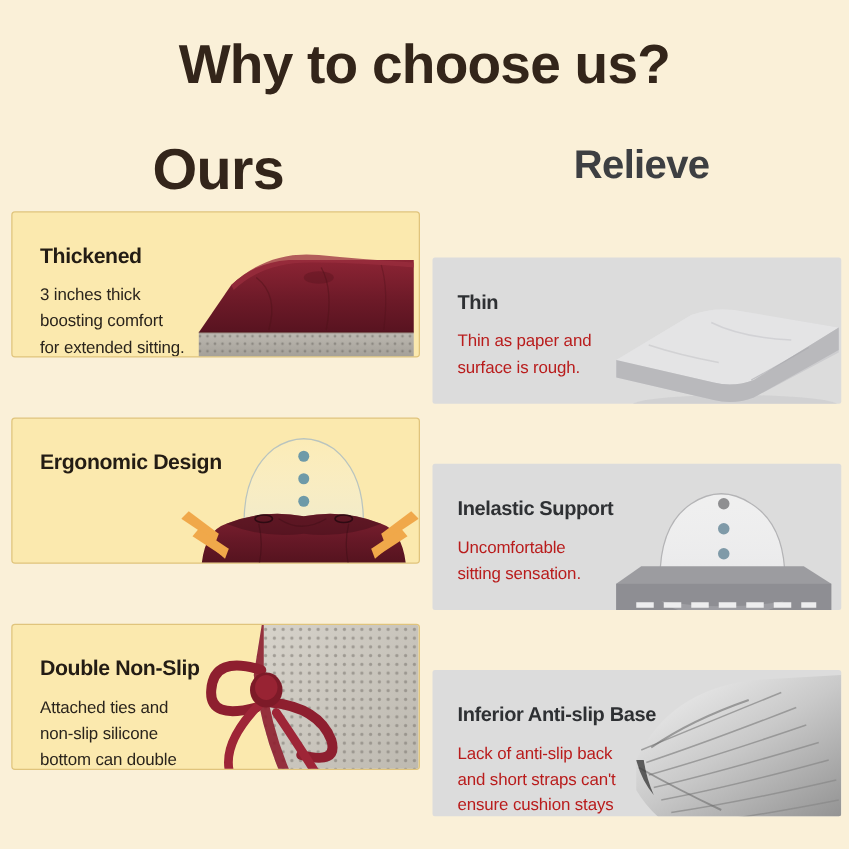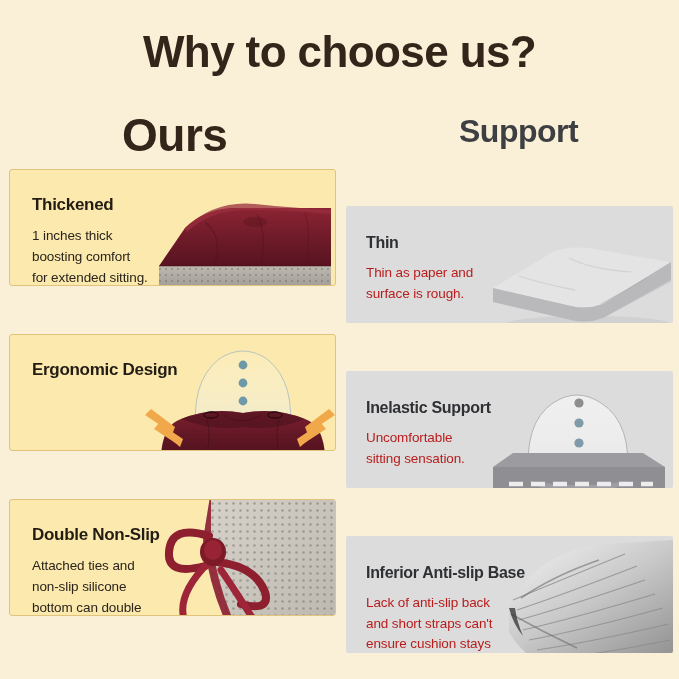--- a/index.html
+++ b/index.html
@@ -53,29 +53,29 @@
   .art { position:absolute; right:0; top:0; width:190px; height:163px; z-index:1; }
   .art svg { display:block; width:100%; height:100%; }
 </style>
 </head>
 <body>
 
 <div class="page">
 
   <div class="title">Why to choose us?</div>
   <div class="colhead ours">Ours</div>
-  <div class="colhead others">Support</div>
+  <div class="colhead others">Relieve</div>
 
   <div class="grid">
 
     <div class="row">
       <div class="card ours">
         <div class="card-text">
           <div class="card-title">Thickened</div>
-          <div class="card-body">1 inches thick
+          <div class="card-body">3 inches thick
 boosting comfort
 for extended sitting.</div>
         </div>
         <div class="art">
           <svg viewBox="0 0 190 163">
             <defs>
               <linearGradient id="redTop" x1="0" y1="0" x2="0" y2="1">
                 <stop offset="0" stop-color="#8c2434"></stop>
                 <stop offset="0.55" stop-color="#6d1a28"></stop>
                 <stop offset="1" stop-color="#581320"></stop>

